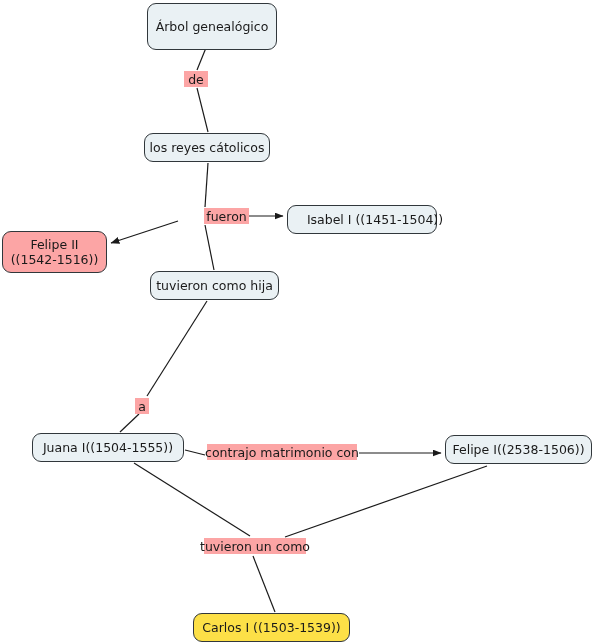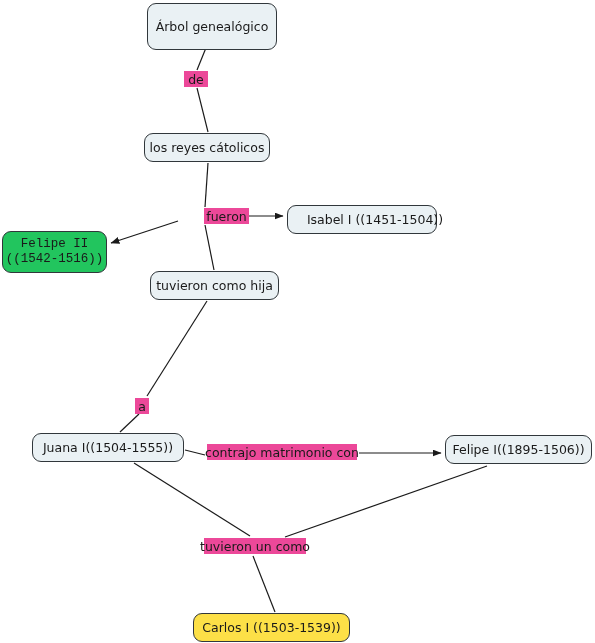--- a/index.html
+++ b/index.html
@@ -37,21 +37,21 @@
     display: flex;
     align-items: center;
     justify-content: center;
     padding: 0 7px;
     white-space: pre;
     z-index: 2;
   }
   .link-label {
     position: absolute;
     box-sizing: border-box;
-    background: #ec4899;
+    background: #fca5a5;
     color: #1a1a1a;
     font-size: 12.5px;
     line-height: 15px;
     text-align: center;
     display: flex;
     align-items: center;
     justify-content: center;
     white-space: pre;
     z-index: 3;
   }
@@ -79,25 +79,25 @@
         <line x1="359" y1="453" x2="441" y2="453" stroke="#1a1a1a" stroke-width="1.2" marker-end="url(#arrowhead)"></line>
         <line x1="134" y1="463" x2="250" y2="536" stroke="#1a1a1a" stroke-width="1.2"></line>
         <line x1="487" y1="466" x2="285" y2="537" stroke="#1a1a1a" stroke-width="1.2"></line>
         <line x1="253" y1="556" x2="275" y2="612" stroke="#1a1a1a" stroke-width="1.2"></line>
       </g>
   </svg>
   <div id="nodes">
       <div class="node" style="left: 147px; top: 3px; width: 130px; height: 47px; background: rgb(234, 241, 244); border-color: rgb(49, 55, 59);">Árbol genealógico</div>
       <div class="node" style="left: 144px; top: 133px; width: 126px; height: 29px; background: rgb(234, 241, 244); border-color: rgb(49, 55, 59);">los reyes cátolicos</div>
       <div class="node" style="left: 287px; top: 205px; width: 150px; height: 29px; background: rgb(234, 241, 244); border-color: rgb(49, 55, 59); padding-left: 33px;">Isabel I ((1451-1504))</div>
-      <div class="node" style="left: 2px; top: 231px; width: 105px; height: 42px; background: #22c55e; border-color: rgb(49, 55, 59); font-family: Liberation Mono, monospace;">Felipe II
+      <div class="node" style="left: 2px; top: 231px; width: 105px; height: 42px; background: #fca5a5; border-color: rgb(49, 55, 59);">Felipe II
 ((1542-1516))</div>
       <div class="node" style="left: 150px; top: 271px; width: 129px; height: 29px; background: rgb(234, 241, 244); border-color: rgb(49, 55, 59);">tuvieron como hija</div>
       <div class="node" style="left: 32px; top: 433px; width: 152px; height: 29px; background: rgb(234, 241, 244); border-color: rgb(49, 55, 59);">Juana I((1504-1555))</div>
-      <div class="node" style="left: 445px; top: 435px; width: 147px; height: 29px; background: rgb(234, 241, 244); border-color: rgb(49, 55, 59);">Felipe I((1895-1506))</div>
+      <div class="node" style="left: 445px; top: 435px; width: 147px; height: 29px; background: rgb(234, 241, 244); border-color: rgb(49, 55, 59);">Felipe I((2538-1506))</div>
       <div class="node" style="left: 193px; top: 613px; width: 157px; height: 29px; background: #fde047; border-color: rgb(49, 55, 59);">Carlos I ((1503-1539))</div>
       <div class="link-label" style="left: 184px; top: 71px; width: 24px; height: 16px;">de</div>
       <div class="link-label" style="left: 180px; top: 208px; width: 45px; height: 16px; margin-left: 24px;">fueron</div>
       <div class="link-label" style="left: 135px; top: 398px; width: 14px; height: 16px;">a</div>
       <div class="link-label" style="left: 207px; top: 444px; width: 150px; height: 16px;">contrajo matrimonio con</div>
       <div class="link-label" style="left: 204px; top: 538px; width: 102px; height: 16px;">tuvieron un como</div>
     </div>
 </div>
 
 </body></html>

